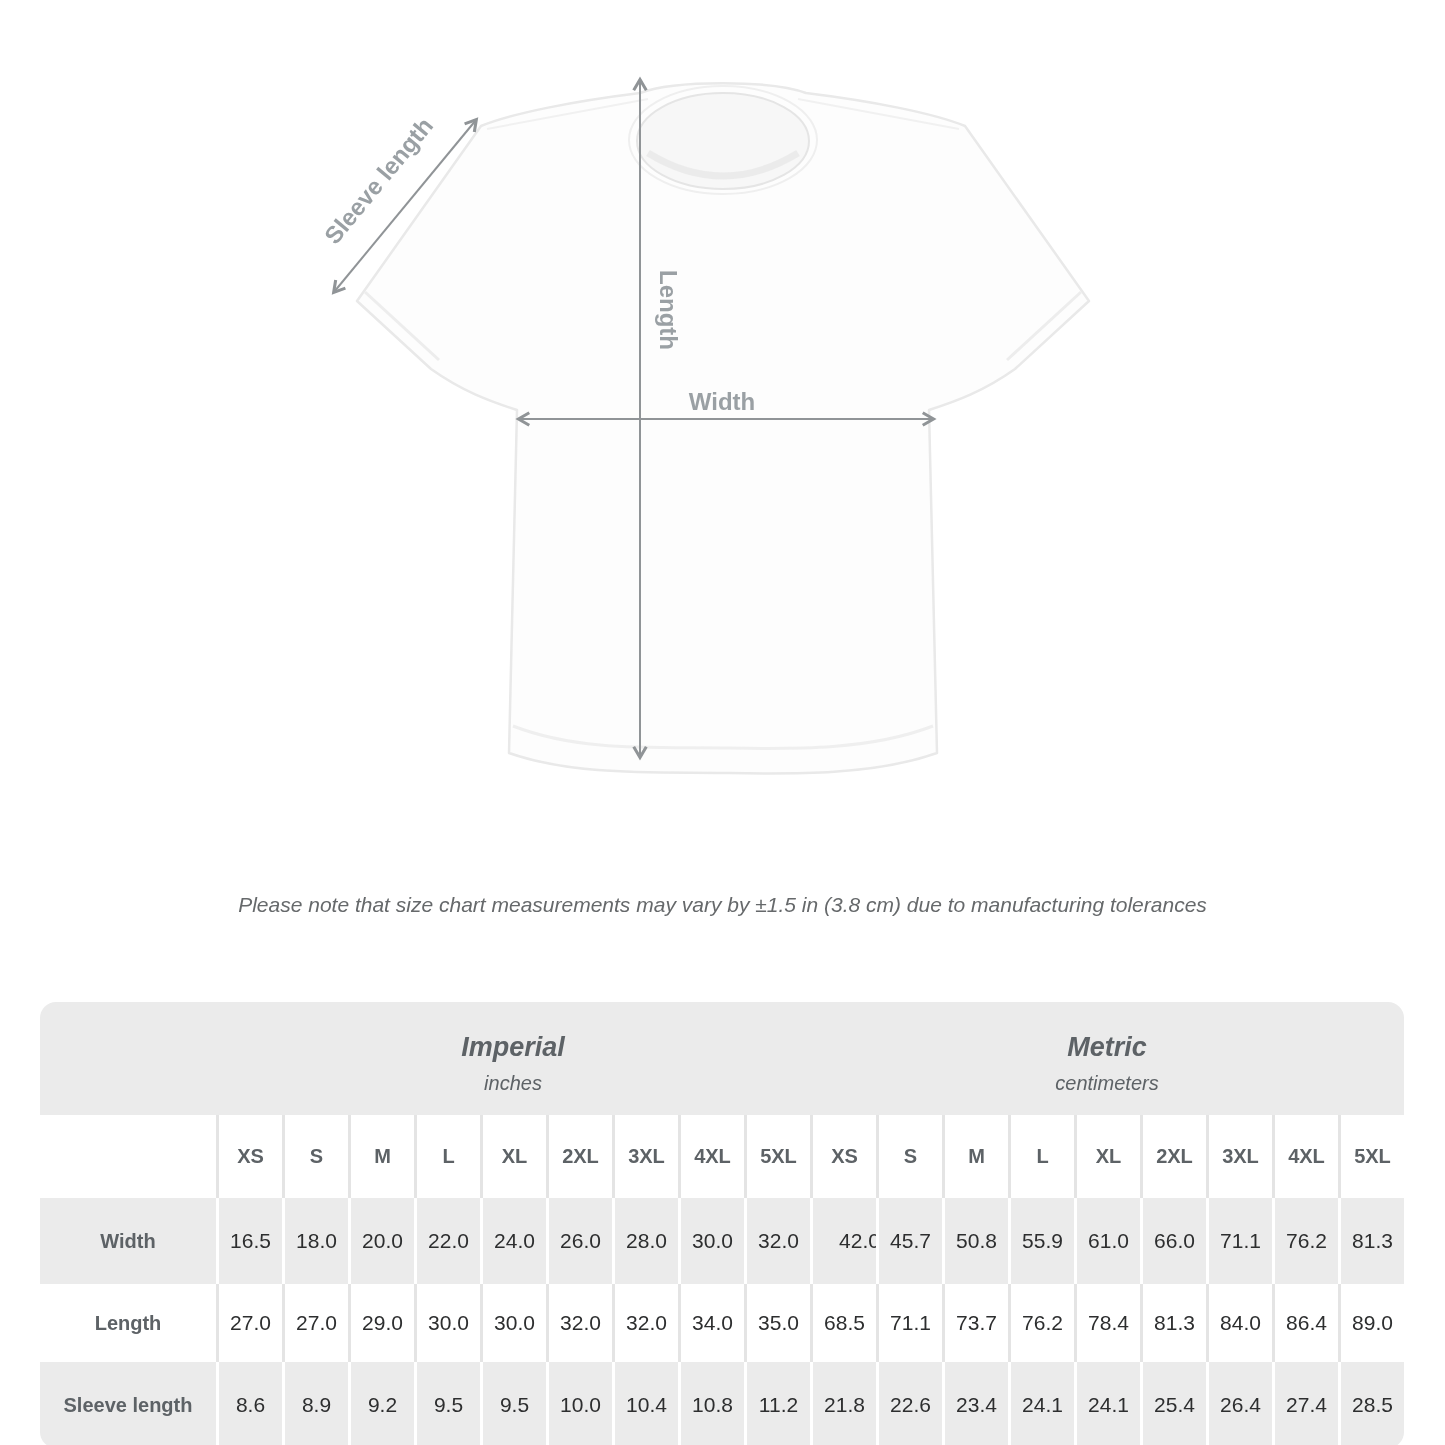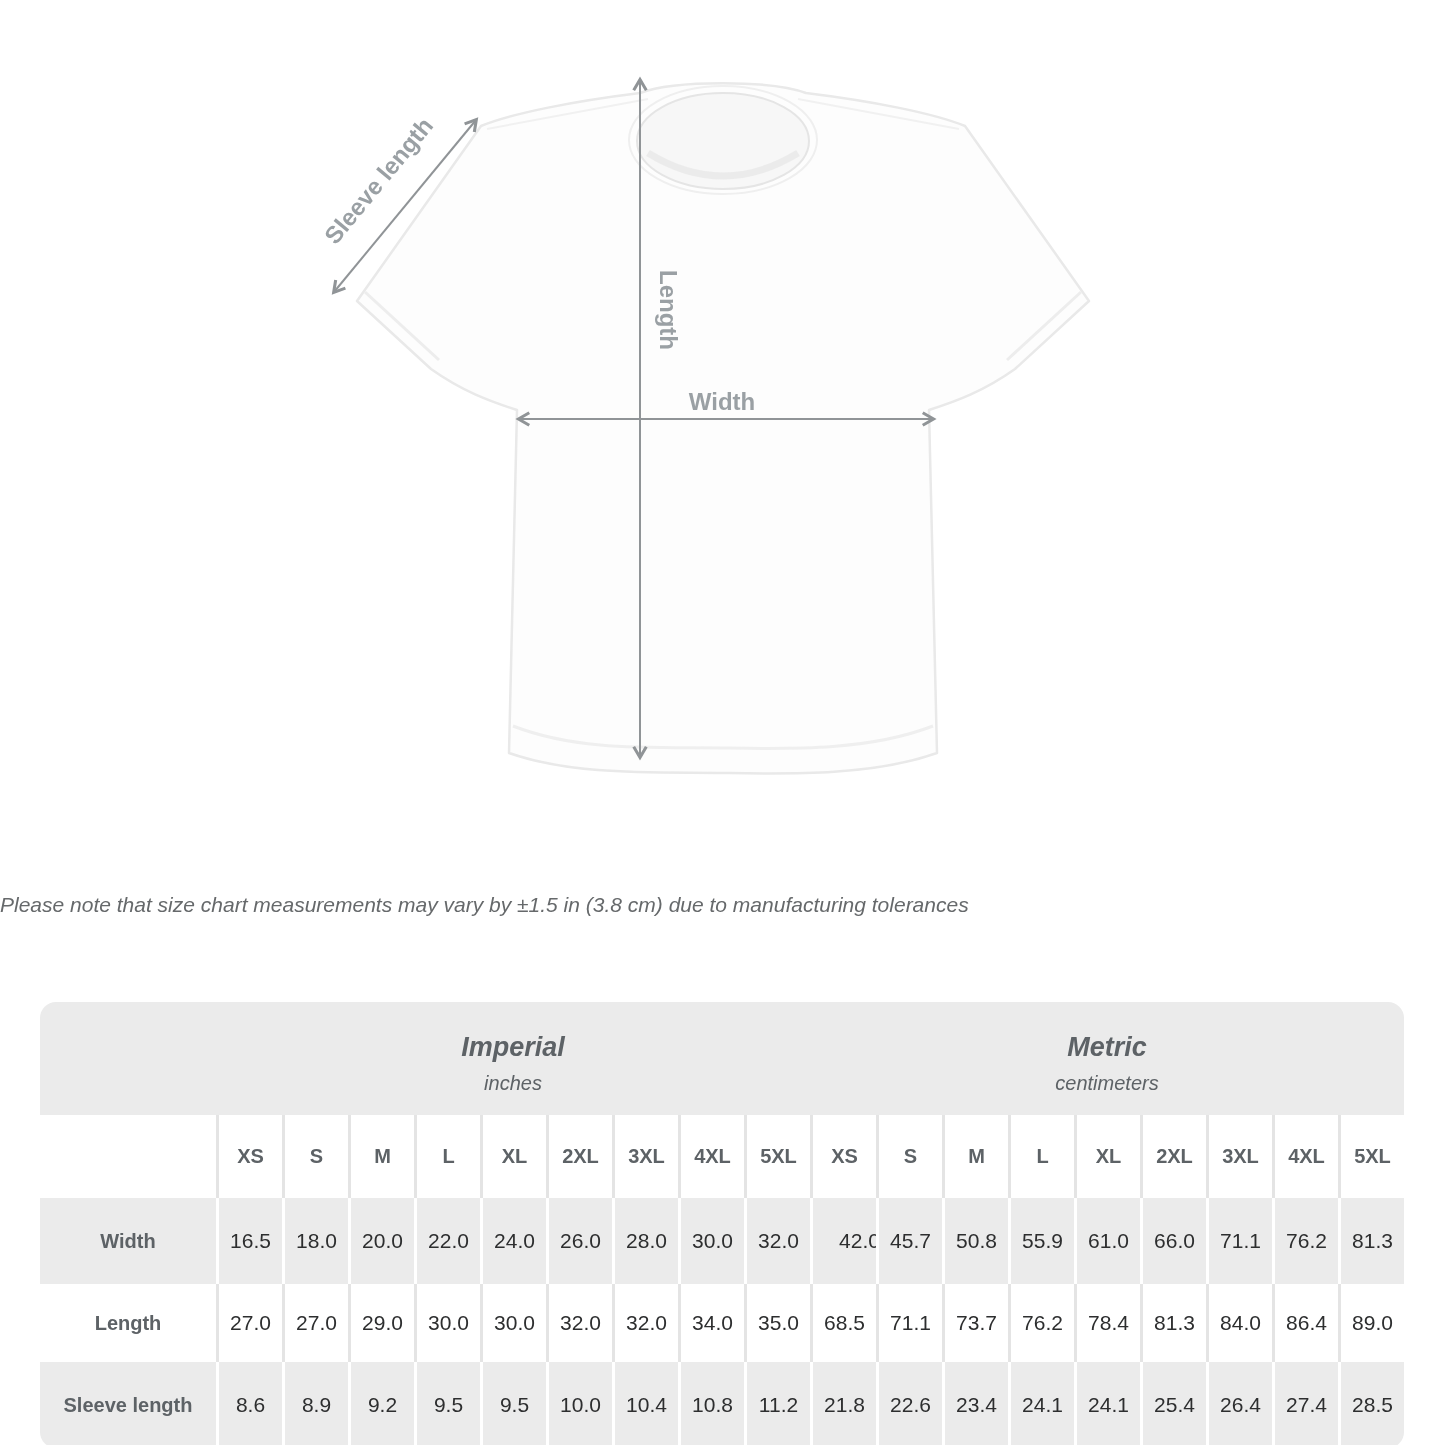--- a/index.html
+++ b/index.html
@@ -23,21 +23,21 @@
     text-align: center;
     font-size: 37px;
     font-weight: bold;
     color: #3a3d3f;
     letter-spacing: 0.5px;
   }
   .page-subtitle {
     position: absolute;
     left: 0; top: 893px;
     width: 1445px;
-    text-align: left;
+    text-align: center;
     font-size: 21px;
     font-style: italic;
     color: #66696b;
   }
   .size-grid {
     position: absolute;
     left: 40px; top: 1002px;
     display: grid;
     grid-template-columns: 176px repeat(18, 66px);
     grid-template-rows: 113px 83px 86px 78px 86px;

